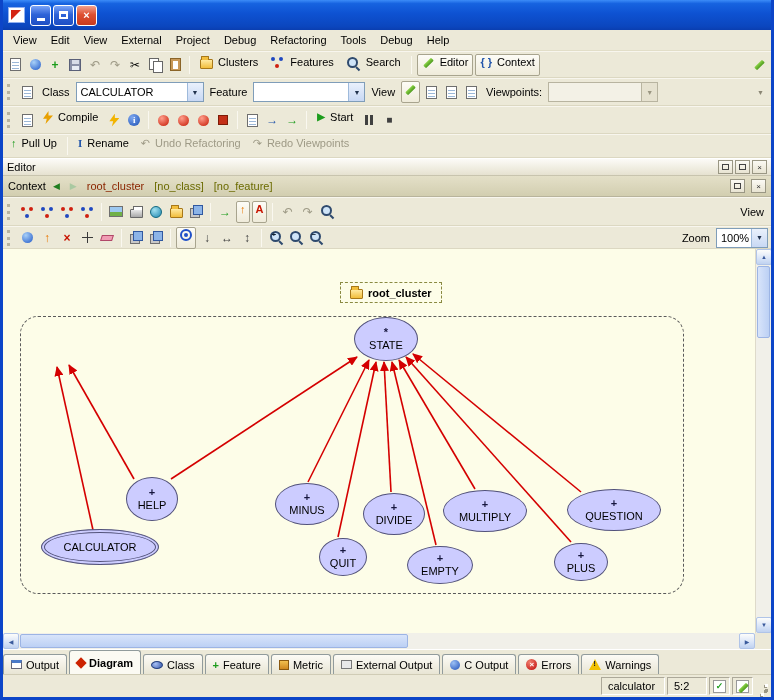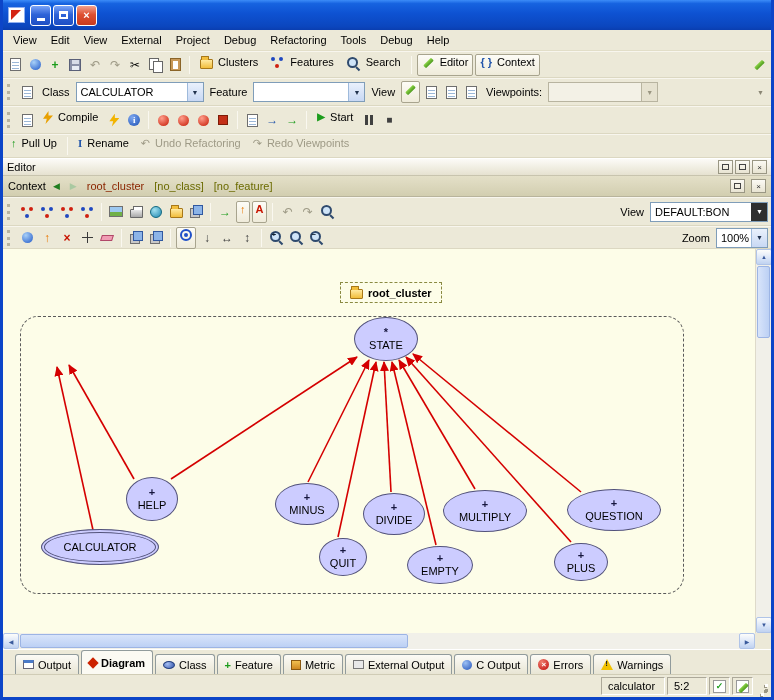--- a/index.html
+++ b/index.html
@@ -96,21 +96,21 @@
 .vscroll{width:16px;flex:0 0 16px;background:#F1F0E9;border-left:1px solid #DEDACA;display:flex;flex-direction:column}
 .sbtn{width:16px;height:16px;flex:0 0 16px;background:linear-gradient(180deg,#FDFDFB,#D8E4F8 60%,#C0D2F0);border:1px solid #B0C4E8;border-radius:2px;display:flex;align-items:center;justify-content:center;font-size:6px;color:#3A5A9C}
 .vthumb{height:72px;margin:1px;background:linear-gradient(90deg,#D8E4FA,#BCD0F4);border:1px solid #9CB4E4;border-radius:2px}
 .vtrack{flex:1}
 .hscrollrow{height:16px;flex:0 0 16px;display:flex}
 .hscroll{flex:1;background:#F1F0E9;display:flex}
 .hthumb{width:388px;margin:1px;background:linear-gradient(180deg,#D8E4FA,#BCD0F4);border:1px solid #9CB4E4;border-radius:2px}
 .htrack{flex:1}
 .corner{width:16px;flex:0 0 16px;background:#ECE9D8}
 
-.tabbar{height:25px;flex:0 0 25px;display:flex;align-items:flex-end;padding:0 12px;background:#ECE9D8;border-top:1px solid #fff}
+.tabbar{height:25px;flex:0 0 25px;display:flex;align-items:flex-end;padding:0 0;background:#ECE9D8;border-top:1px solid #fff}
 .tab{display:inline-flex;align-items:center;gap:4px;height:20px;padding:0 7px;border:1px solid #919B9C;border-bottom:none;border-radius:3px 3px 0 0;background:linear-gradient(180deg,#FCFBF6,#E8E5D4);margin-right:2px;white-space:nowrap}
 .tab.selected{height:24px;background:#FBFAF3;font-weight:bold}
 .ti-output{width:11px;height:9px;background:#fff;border:1px solid #667;border-top:3px solid #4A7AC8}
 .ti-diagram{width:8px;height:8px;background:#CC2200;transform:rotate(45deg)}
 .ti-class{width:12px;height:8px;border-radius:50%;background:radial-gradient(circle at 35% 30%,#A8C0F4,#3355AA);border:1px solid #223E7E}
 .ti-metric{width:10px;height:10px;background:linear-gradient(180deg,#F2C050,#D08820);border:1px solid #8A5810}
 .ti-ext{width:11px;height:9px;background:#E8E8E8;border:1px solid #777}
 .ti-cout{width:10px;height:10px;border-radius:50%;background:radial-gradient(circle at 35% 30%,#9CC0F4,#2050B8)}
 .ti-err{width:11px;height:11px;border-radius:50%;background:radial-gradient(circle at 35% 30%,#F08070,#C00808);color:#fff;font-size:8px;font-weight:bold;display:flex;align-items:center;justify-content:center;line-height:1}
 .ti-warn{width:0;height:0;border-left:6px solid transparent;border-right:6px solid transparent;border-bottom:11px solid #F2C200;position:relative}
@@ -404,26 +404,20 @@
         <span>↶</span>
       </span>
     <span class="icon16 gray">
         <span>↷</span>
       </span>
     <span class="icon16">
         <span class="i-mag"></span>
       </span>
     <span class="flex1"></span>
     <span class="lbl">View</span>
-    <span class="combo" style="width:118px">
-      <span class="val">DEFAULT:BON</span>
-      <span class="drop dark">
-          <span>▼</span>
-        </span>
-    </span>
   </div>
 
   <div class="toolbar dtb2">
     <span class="grip"></span>
     <span class="icon16">
         <span class="i-ball"></span>
       </span>
     <span class="icon16 orange">
         <span>↑</span>
       </span>

